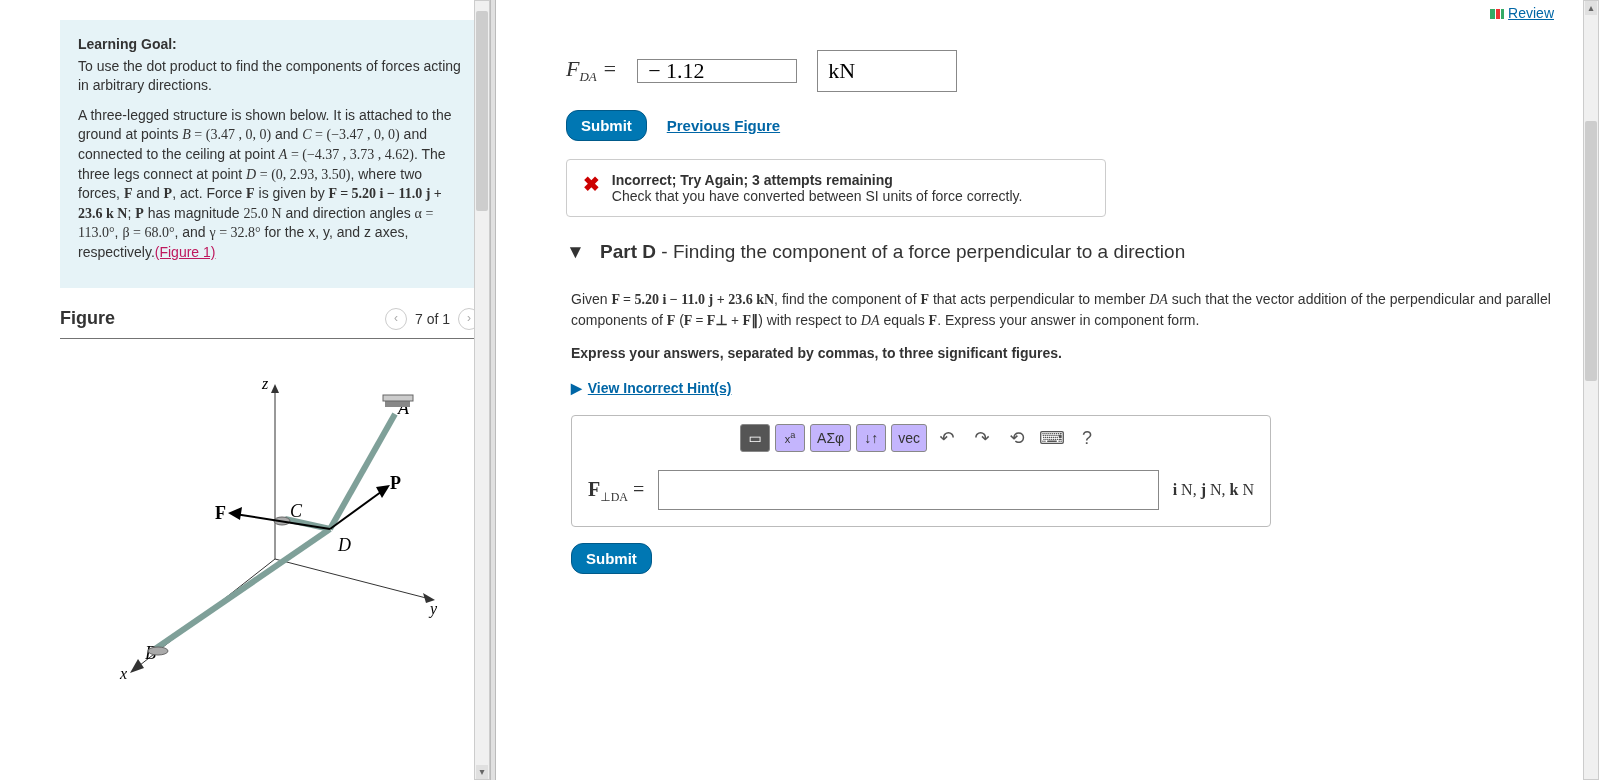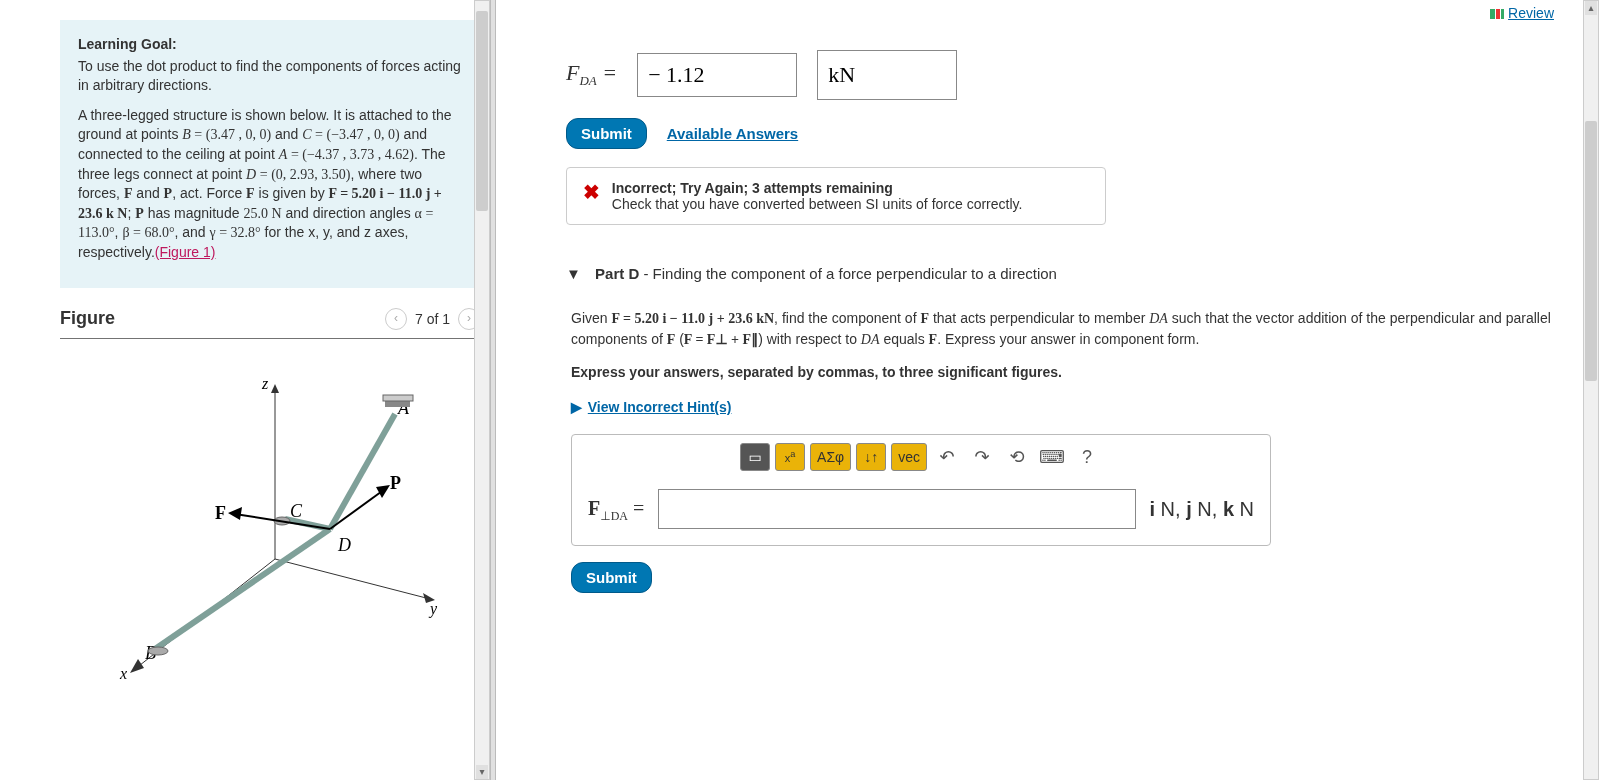--- a/index.html
+++ b/index.html
@@ -164,29 +164,29 @@
   font-size: 22px;
   font-style: italic;
 }
 .answer-row .sub { font-size: 13px; vertical-align: sub; }
 .answer-input {
   border: 1px solid #888;
   font-family: "Times New Roman", serif;
   font-size: 22px;
   padding: 6px 10px;
   width: 160px;
-  height: 44px;
+  height: 24px;
 }
 .unit-input {
   border: 1px solid #888;
   font-family: "Times New Roman", serif;
   font-size: 22px;
   padding: 6px 10px;
   width: 140px;
-  height: 50px;
+  height: 42px;
 }
 .submit-btn {
   background: #0077b3;
   color: #fff;
   border: 1px solid #005a8a;
   padding: 6px 14px;
   font-size: 15px;
   font-weight: bold;
   border-radius: 12px;
 }
@@ -206,23 +206,23 @@
   gap: 12px;
   width: 540px;
 }
 .feedback-box .x-icon {
   color: #cc0000;
   font-size: 20px;
   font-weight: bold;
 }
 .feedback-box .title { font-weight: bold; }
 .part-header {
-  margin-top: 40px;
+  margin-top: 24px;
   padding-bottom: 8px;
-  font-size: 15px;
+  font-size: 19px;
 }
 .part-header .caret {
   display: inline-block;
   margin-right: 10px;
   color: #333;
 }
 .part-body {
   padding-left: 5px;
   margin-top: 18px;
   line-height: 1.5;
@@ -249,21 +249,21 @@
 }
 .toolbar {
   display: flex;
   align-items: center;
   gap: 5px;
   padding: 8px 10px;
   justify-content: center;
 }
 .tb-btn {
   border: 1px solid #888;
-  background: #eab308;
+  background: #c4b5fd;
   border-radius: 3px;
   min-width: 30px;
   height: 28px;
   display: inline-flex;
   align-items: center;
   justify-content: center;
   font-size: 14px;
   padding: 0 6px;
 }
 .tb-plain {
@@ -284,22 +284,22 @@
 .editor-row .lbl {
   font-family: "Times New Roman", serif;
   font-size: 20px;
 }
 .editor-input {
   border: 1px solid #888;
   height: 40px;
   flex: 1;
 }
 .unit-lbl {
-  font-family: Liberation Sans, sans-serif;
-  font-size: 20px;
+  font-family: Liberation Serif, serif;
+  font-size: 16px;
 }
 a.figure-link { color:#be185d; }
 </style>
 </head>
 <body>
 
 <div class="page">
   <div class="left-col">
     <div class="goal-box">
       <div class="title">Learning Goal:</div>
@@ -369,21 +369,21 @@
     <div class="answer-row">
       <span class="label">
         <span class="math-i">F</span><span class="sub">DA</span> =
       </span>
       <input class="answer-input" value="− 1.12" style="">
       <input class="unit-input" value="kN" style="">
     </div>
 
     <div>
       <button class="submit-btn">Submit</button>
-      <a href="#" class="prev-link">Available Answers</a>
+      <a href="#" class="prev-link">Previous Figure</a>
     </div>
 
     <div class="feedback-box">
       <span class="x-icon">✖</span>
       <div>
         <div class="title">Incorrect; Try Again; 3 attempts remaining</div>
         <div>Check that you have converted between SI units of force correctly.</div>
       </div>
     </div>
 

